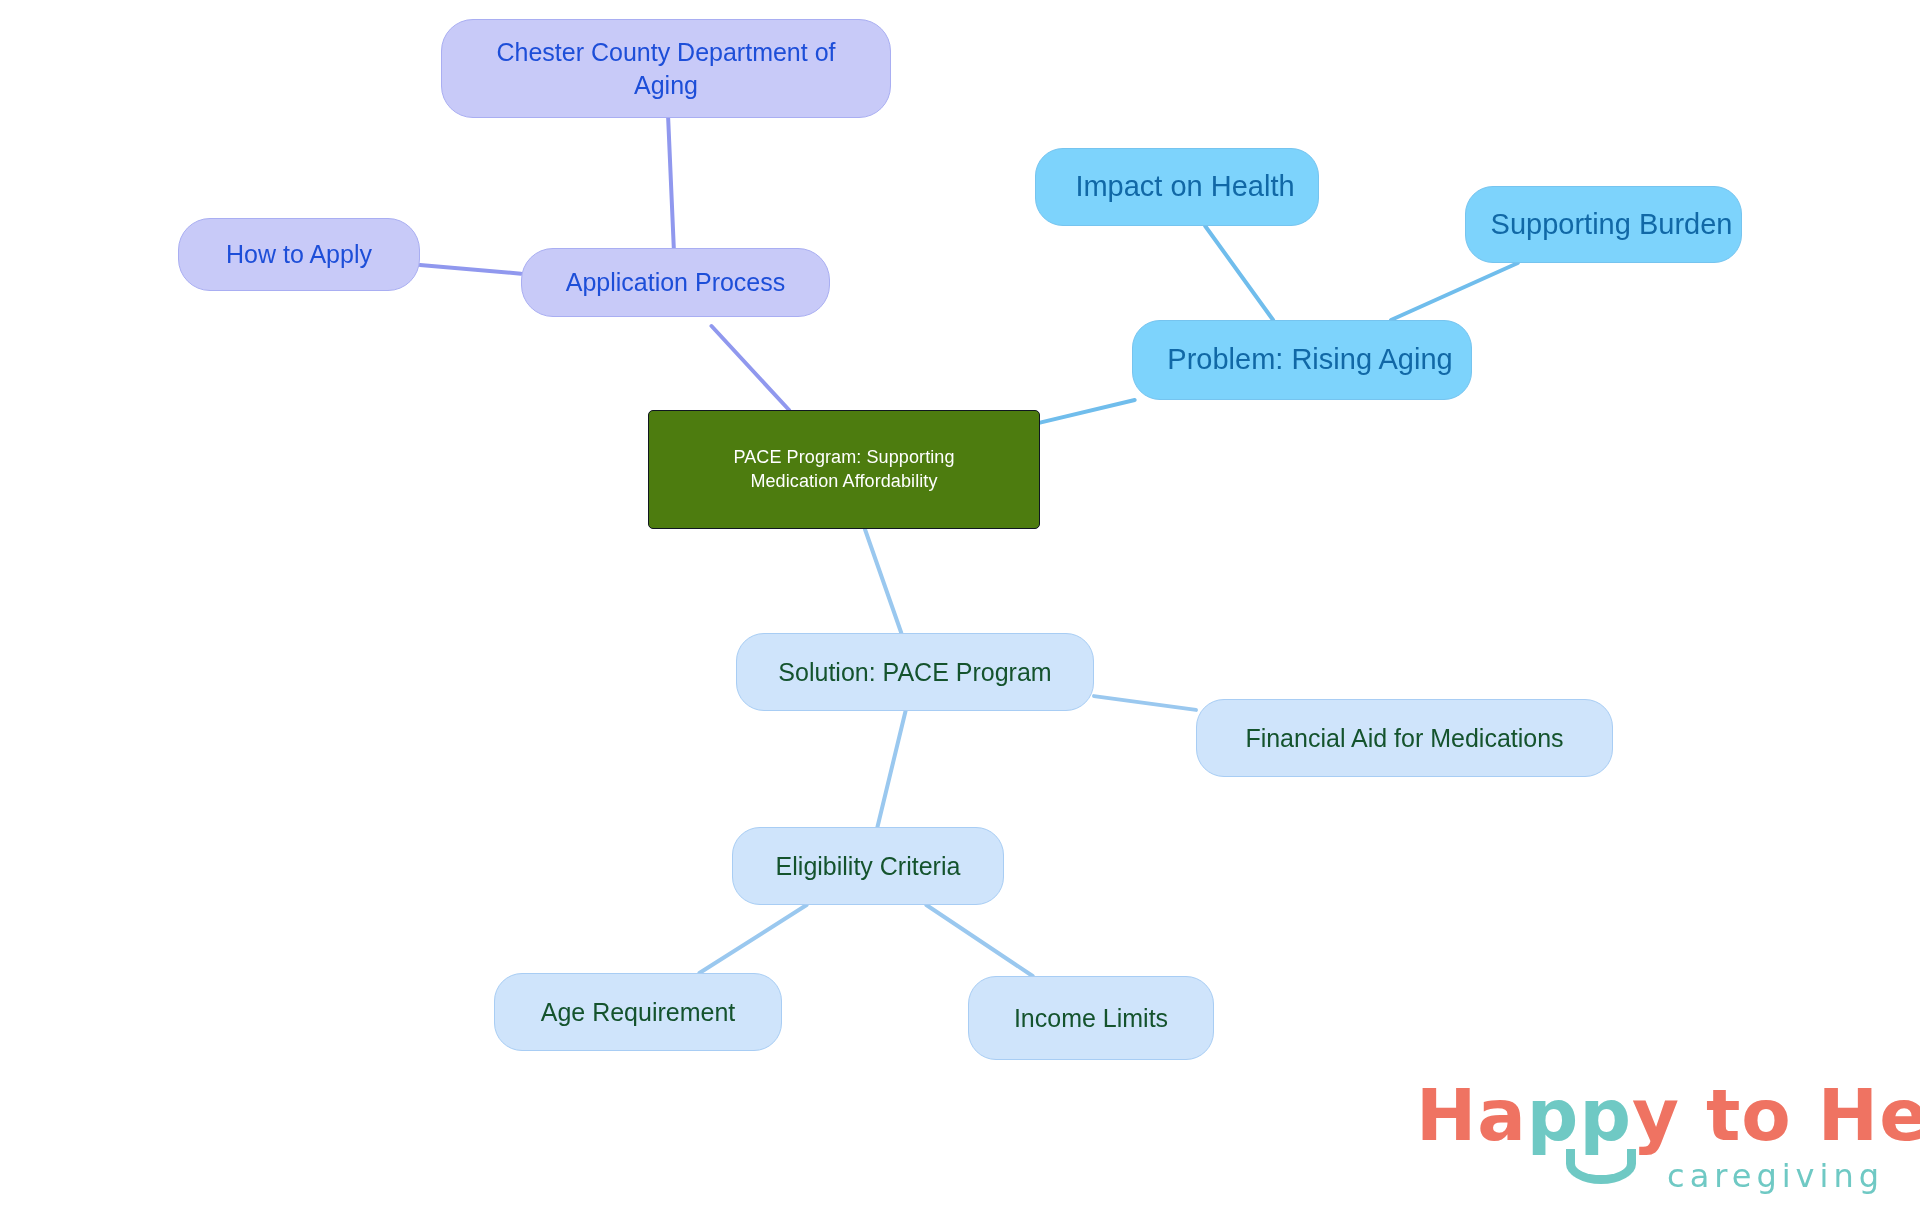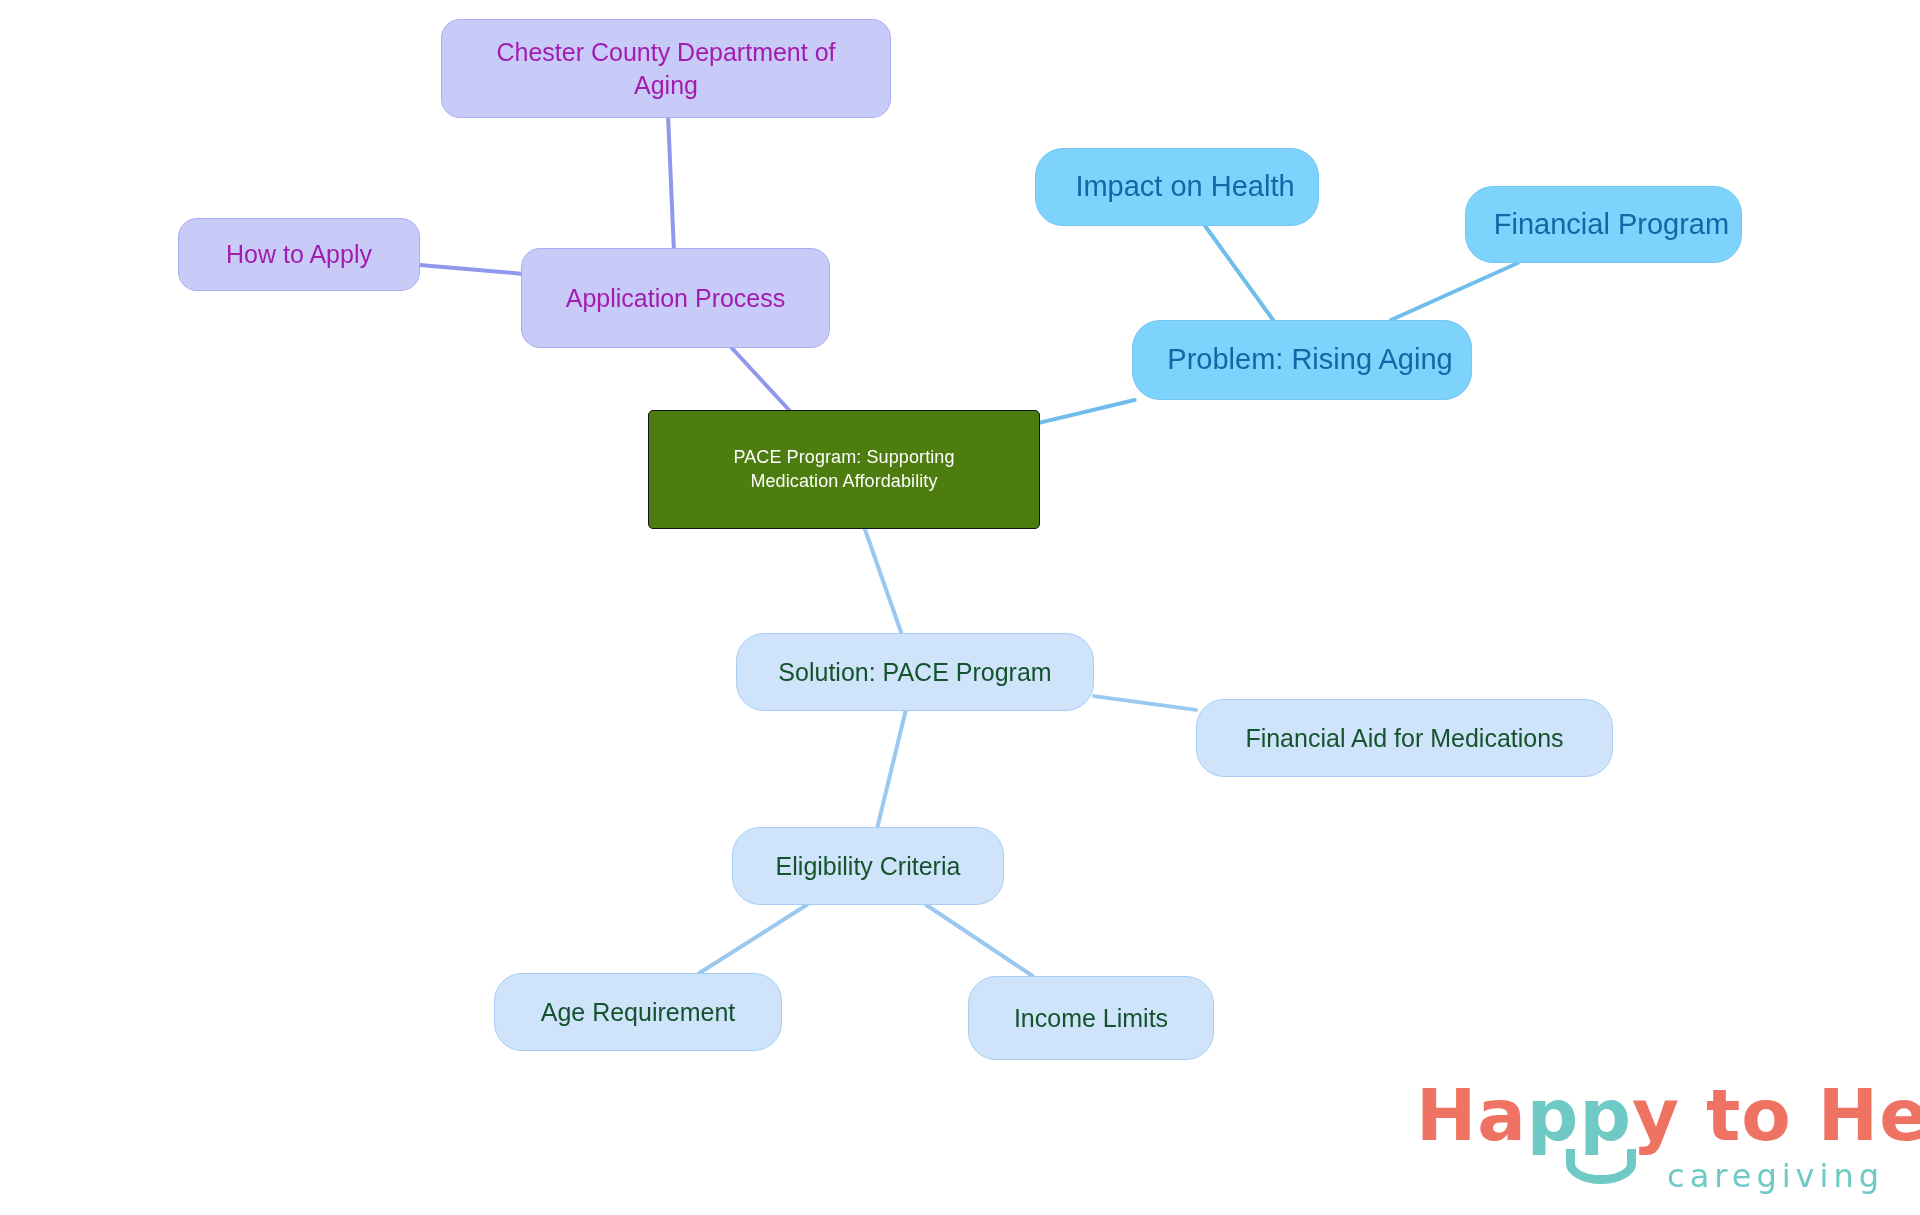--- a/index.html
+++ b/index.html
@@ -46,22 +46,22 @@
     border-color: #0f1620;
     color: #ffffff;
     border-radius: 5px;
     font-size: 18px;
     letter-spacing: .1px;
   }
   
   .node.purple {
     background: #c8caf8;
     border-color: #a9aef2;
-    color: #a21caf;
-    border-radius: 19px;
+    color: #1d4ed8;
+    border-radius: 32px;
     font-size: 25px;
   }
   
   .node.blue {
     background: #7dd3fc;
     border-color: #76c4ef;
     color: #1168a6;
     border-radius: 28px;
     font-size: 29px;
     padding-left: 16px;
@@ -133,27 +133,27 @@
       <line x1="864.8617283950617" y1="529" x2="901.325925925926" y2="633" stroke="#9ac8ef" stroke-width="4" stroke-linecap="round"></line>
       <line x1="1094" y1="696.1348314606741" x2="1196" y2="709.8876404494382" stroke="#9ac8ef" stroke-width="4" stroke-linecap="round"></line>
       <line x1="905.5515463917526" y1="711" x2="877.4484536082474" y2="827" stroke="#9ac8ef" stroke-width="4" stroke-linecap="round"></line>
       <line x1="806.5616438356165" y1="905" x2="699.4383561643835" y2="973" stroke="#9ac8ef" stroke-width="4" stroke-linecap="round"></line>
       <line x1="926.3691275167786" y1="905" x2="1032.6308724832215" y2="976" stroke="#9ac8ef" stroke-width="4" stroke-linecap="round"></line>
     </svg>
 
   <div id="nodes">
       <div class="node root" style="left: 648px; top: 410px; width: 392px; height: 119px;">PACE Program: Supporting
 Medication Affordability</div>
-      <div class="node purple" style="left: 521px; top: 248px; width: 309px; height: 100px;">Application Process</div>
+      <div class="node purple" style="left: 521px; top: 248px; width: 309px; height: 69px;">Application Process</div>
       <div class="node purple" style="left: 441px; top: 19px; width: 450px; height: 99px;">Chester County Department of
 Aging</div>
       <div class="node purple" style="left: 178px; top: 218px; width: 242px; height: 73px;">How to Apply</div>
       <div class="node blue" style="left: 1132px; top: 320px; width: 340px; height: 80px;">Problem: Rising Aging</div>
       <div class="node blue" style="left: 1035px; top: 148px; width: 284px; height: 78px;">Impact on Health</div>
-      <div class="node blue" style="left: 1465px; top: 186px; width: 277px; height: 77px;">Financial Program</div>
+      <div class="node blue" style="left: 1465px; top: 186px; width: 277px; height: 77px;">Supporting Burden</div>
       <div class="node blue-light" style="left: 736px; top: 633px; width: 358px; height: 78px;">Solution: PACE Program</div>
       <div class="node blue-light" style="left: 1196px; top: 699px; width: 417px; height: 78px;">Financial Aid for Medications</div>
       <div class="node blue-light" style="left: 732px; top: 827px; width: 272px; height: 78px;">Eligibility Criteria</div>
       <div class="node blue-light" style="left: 494px; top: 973px; width: 288px; height: 78px;">Age Requirement</div>
       <div class="node blue-light" style="left: 968px; top: 976px; width: 246px; height: 84px;">Income Limits</div>
     </div>
 
   <div id="logo">
     <div class="logo-word"><span>Ha</span><span class="teal">pp</span><span>y to Help</span></div>
     <div class="logo-smile"></div>

